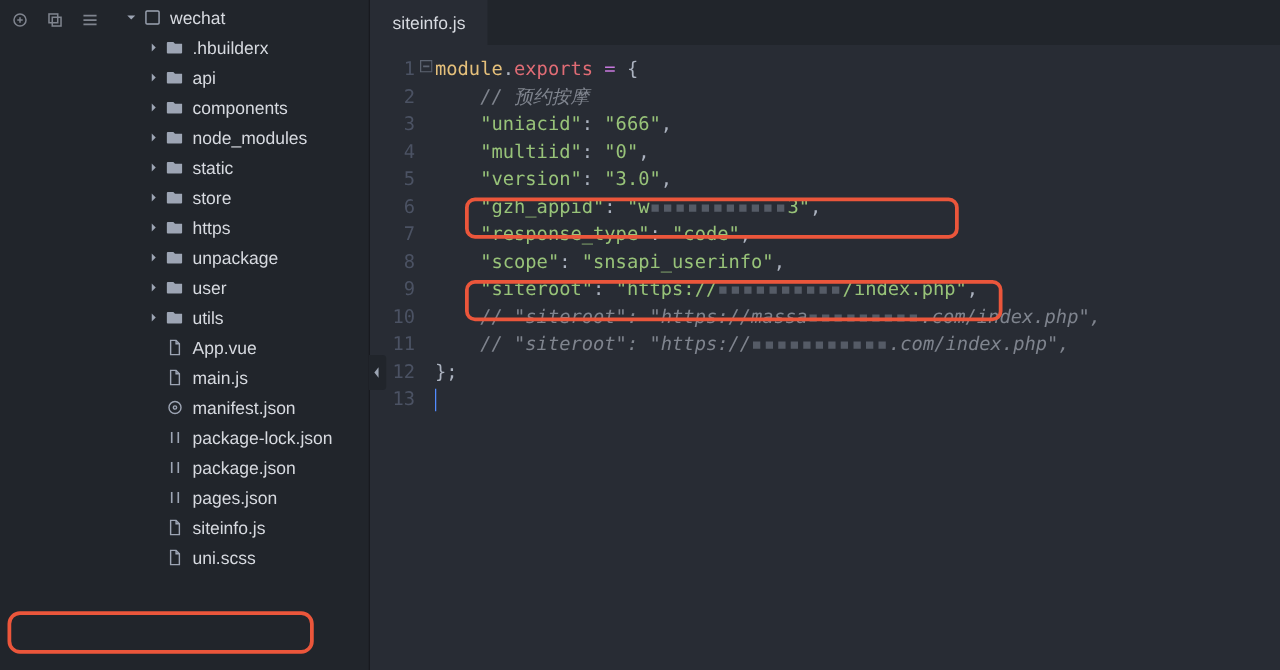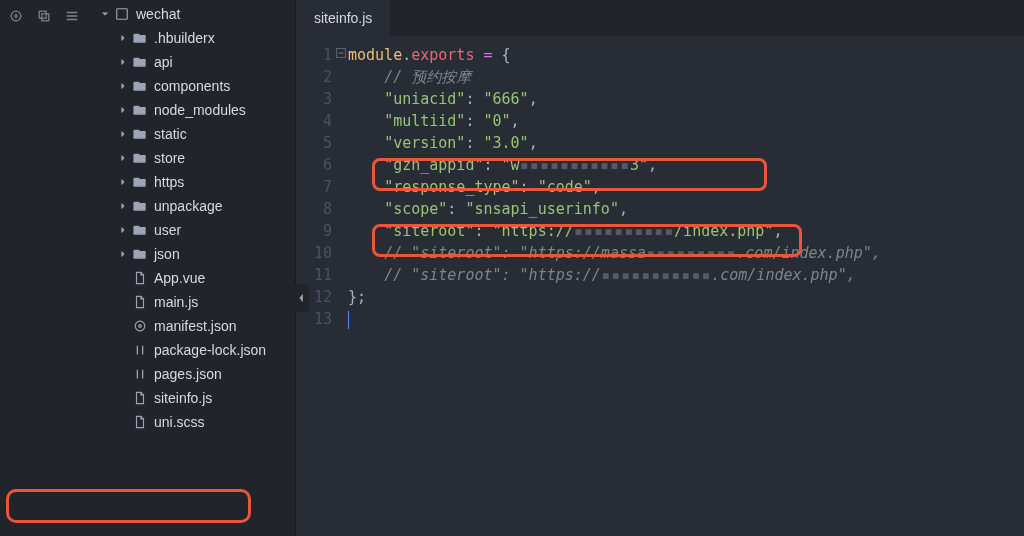--- a/index.html
+++ b/index.html
@@ -325,21 +325,21 @@
         <span class="chevron">
           <svg viewBox="0 0 8 10" fill="currentColor">
             <path transform="" d="M2 1l4 4-4 4z"></path>
           </svg>
         </span>
         <span class="tree-icon">
           <svg viewBox="0 0 16 16" fill="currentColor">
             <path d="M1.5 3h5l1.5 1.5h6.5v8a1 1 0 0 1-1 1h-12a1 1 0 0 1-1-1V4a1 1 0 0 1 1-1z"></path>
           </svg>
         </span>
-        <span class="tree-label">json</span>
+        <span class="tree-label">utils</span>
       </div>
       <div class="tree-row">
         <span class="indent" style="width:28px"></span>
         <span class="chevron"></span>
         <span class="tree-icon">
           <svg viewBox="0 0 16 16" fill="none" stroke="currentColor" stroke-width="1.3">
             <path d="M4 1.5h5l3 3v10H4z"></path>
             <path d="M9 1.5v3h3"></path>
           </svg>
         </span>
@@ -369,20 +369,30 @@
       </div>
       <div class="tree-row">
         <span class="indent" style="width:28px"></span>
         <span class="chevron"></span>
         <span class="tree-icon">
           <svg viewBox="0 0 16 16" fill="none" stroke="currentColor" stroke-width="1.5">
             <path d="M5 3v10M11 3v10"></path>
           </svg>
         </span>
         <span class="tree-label">package-lock.json</span>
+      </div>
+      <div class="tree-row">
+        <span class="indent" style="width:28px"></span>
+        <span class="chevron"></span>
+        <span class="tree-icon">
+          <svg viewBox="0 0 16 16" fill="none" stroke="currentColor" stroke-width="1.5">
+            <path d="M5 3v10M11 3v10"></path>
+          </svg>
+        </span>
+        <span class="tree-label">package.json</span>
       </div>
       <div class="tree-row">
         <span class="indent" style="width:28px"></span>
         <span class="chevron"></span>
         <span class="tree-icon">
           <svg viewBox="0 0 16 16" fill="none" stroke="currentColor" stroke-width="1.5">
             <path d="M5 3v10M11 3v10"></path>
           </svg>
         </span>
         <span class="tree-label">pages.json</span>

